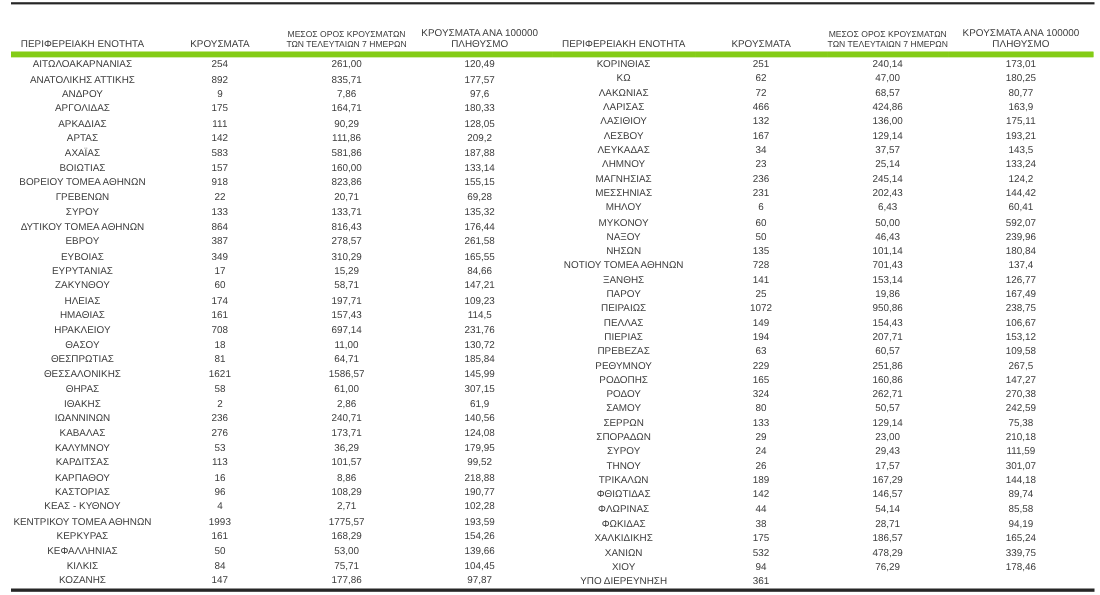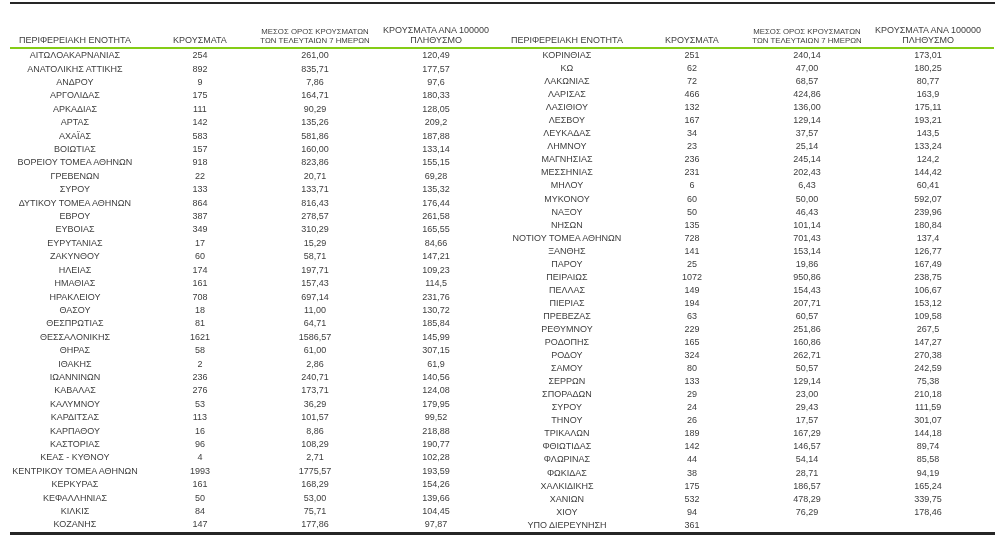--- a/index.html
+++ b/index.html
@@ -34,21 +34,21 @@
     padding: 0;
     text-align: center;
     font-weight: normal;
     white-space: nowrap;
     overflow: visible;
   }
   table.stats thead th {
     vertical-align: bottom;
     height: 41px;
     padding-bottom: 2px;
-    border-bottom: 2px solid #84cc16;
+    border-bottom: 5px solid #84cc16;
     font-size: 9px;
     line-height: 10px;
     color: #3d3d3d;
   }
   table.stats thead th .hdr-small {
     font-size: 7.8px;
     line-height: 9px;
     display: block;
   }
   table.stats thead th .hdr-line {
@@ -119,21 +119,21 @@
           </tr>
           <tr>
             <td>ΑΡΚΑΔΙΑΣ</td>
             <td>111</td>
             <td>90,29</td>
             <td>128,05</td>
           </tr>
           <tr>
             <td>ΑΡΤΑΣ</td>
             <td>142</td>
-            <td>135,26</td>
+            <td>111,86</td>
             <td>209,2</td>
           </tr>
           <tr>
             <td>ΑΧΑΪΑΣ</td>
             <td>583</td>
             <td>581,86</td>
             <td>187,88</td>
           </tr>
           <tr>
             <td>ΒΟΙΩΤΙΑΣ</td>

